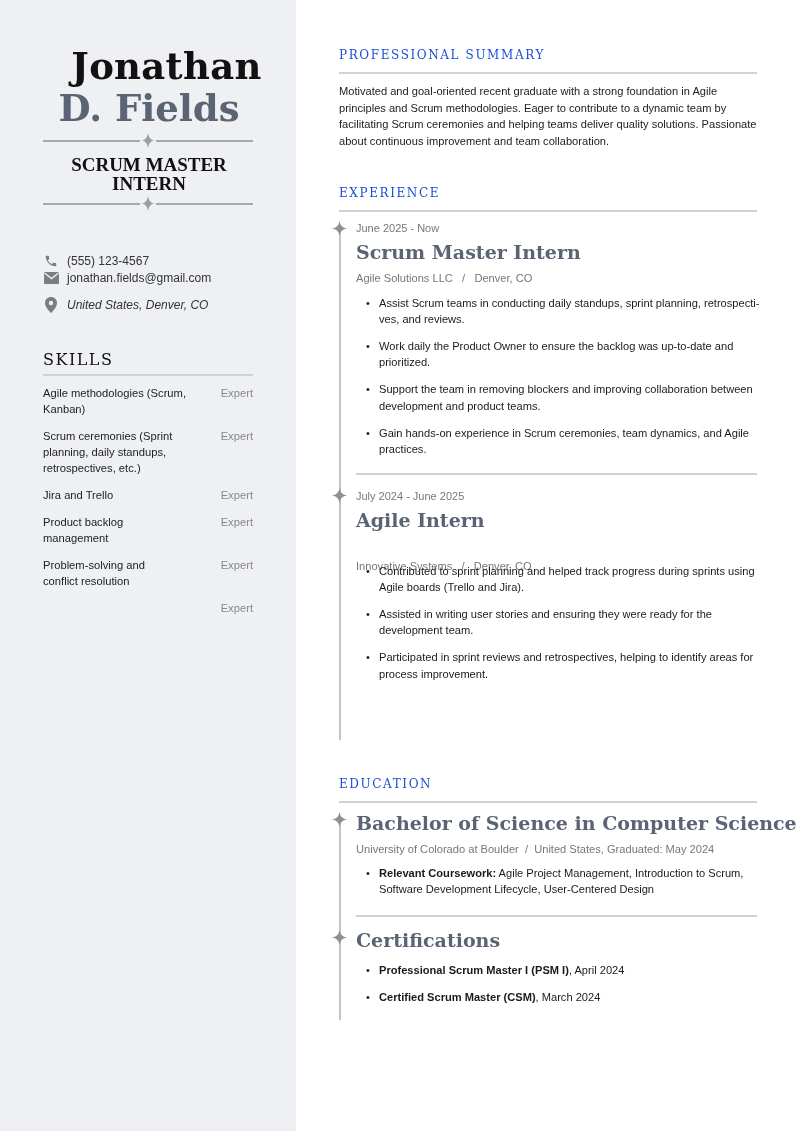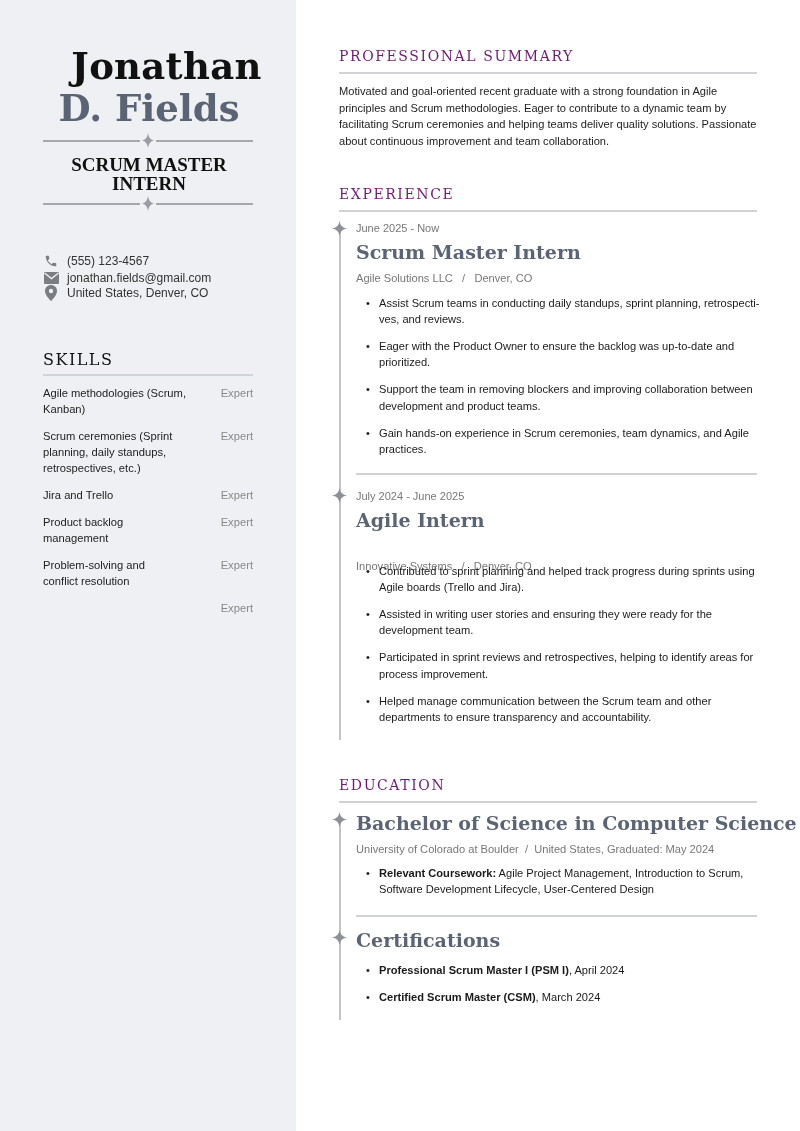--- a/index.html
+++ b/index.html
@@ -14,21 +14,21 @@
   .orn .ln.r { right: 0; width: 97px; }
   .orn .star { position: absolute; left: 99px; top: -2px; width: 12px; height: 15px; }
   .title { position: absolute; left: 0; width: 298px; top: 155px; text-align: center; font-family: "Liberation Serif", serif; font-weight: bold; font-size: 19px; line-height: 19px; color: #111; }
   .contact { position: absolute; left: 43px; font-size: 12px; color: #333; display: flex; align-items: center; height: 16px; }
   .contact .ic { width: 16px; height: 16px; margin-right: 8px; display: inline-flex; align-items: center; justify-content: center; }
   .side-head { position: absolute; left: 43px; top: 350px; font-family: "DejaVu Serif", serif; font-size: 16px; letter-spacing: 1.5px; color: #111; }
   .side-rule { position: absolute; left: 43px; top: 374px; width: 210px; height: 1.5px; background: #cfd2d6; }
   .skill { position: absolute; left: 43px; width: 210px; font-size: 11.2px; line-height: 16px; color: #222; }
   .skill .nm { display: block; width: 150px; }
   .skill .lv { position: absolute; right: 0; top: 0; color: #888; }
-  .main-head { position: absolute; left: 339px; font-family: "DejaVu Serif", serif; font-size: 14px; letter-spacing: 1.6px; color: #701a75; }
+  .main-head { position: absolute; left: 339px; font-family: "DejaVu Serif", serif; font-size: 12px; letter-spacing: 1.6px; color: #1d4ed8; }
   .main-rule { position: absolute; left: 339px; width: 418px; height: 1.5px; background: #d0d2d5; }
   .summary { position: absolute; left: 339px; top: 83px; width: 420px; font-size: 11.1px; line-height: 16.5px; color: #222; }
   .tline { position: absolute; left: 339px; width: 1.5px; background: #c2c4c8; }
   .tstar { position: absolute; left: 332px; width: 15px; height: 15px; }
   .date { position: absolute; left: 356px; font-size: 11px; color: #777; }
   .jobt { position: absolute; left: 356px; font-family: "DejaVu Serif", serif; font-weight: bold; font-size: 19px; color: #5b6475; }
   .comp { position: absolute; left: 356px; font-size: 11.1px; color: #777; white-space: pre; }
   ul.bl { position: absolute; left: 366px; width: 405px; list-style: none; }
   ul.bl li { position: relative; padding-left: 13px; font-size: 11.1px; line-height: 16.3px; color: #1a1a1a; margin-bottom: 10.6px; }
   ul.bl li::before { content: "•"; position: absolute; left: 0; top: 0; }
@@ -72,21 +72,21 @@
 </div>
 <div class="contact" style="top:270px;">
   <span class="ic">
     <svg width="15" height="12" viewBox="0 0 15 12">
         <rect x="0" y="0" width="15" height="12" rx="1" fill="#7a7d82"></rect>
         <path d="M0.5 1 L7.5 6.5 L14.5 1" stroke="#eef0f3" stroke-width="1.4" fill="none"></path>
       </svg>
   </span>
   <span>jonathan.fields@gmail.com</span>
 </div>
-<div class="contact" style="top:285px;">
+<div class="contact" style="top:297px;font-style:italic;">
   <span class="ic">
     <svg width="12" height="16" viewBox="0 0 12 16">
         <path d="M6 0C2.7 0 0 2.6 0 5.9 0 10.3 6 16 6 16s6-5.7 6-10.1C12 2.6 9.3 0 6 0z" fill="#7a7d82"></path>
         <circle cx="6" cy="6" r="2.2" fill="#eef0f3"></circle>
       </svg>
   </span>
   <span>United States, Denver, CO</span>
 </div>
 
 <div class="side-head">SKILLS</div>
@@ -125,37 +125,36 @@
 
 <div class="tline" style="top:228px; height:512px;"></div>
 <svg class="tstar" style="top:221px;" viewBox="0 0 15 15">
     <path d="M7.5 0 Q8.3 6.7 15 7.5 Q8.3 8.3 7.5 15 Q6.7 8.3 0 7.5 Q6.7 6.7 7.5 0Z" fill="#8d9096"></path>
   </svg>
 <div class="date" style="top:222px;">June 2025 - Now</div>
 <div class="jobt" style="top:241px;">Scrum Master Intern</div>
 <div class="comp" style="top:272px;">Agile Solutions LLC   /   Denver, CO</div>
 <ul class="bl" style="top:295px;">
   <li>Assist Scrum teams in conducting daily standups, sprint planning, retrospecti-ves, and reviews.</li>
-  <li>Eager with the Product Owner to ensure the backlog was up-to-date and prioritized.</li>
+  <li>Work daily the Product Owner to ensure the backlog was up-to-date and prioritized.</li>
   <li>Support the team in removing blockers and improving collaboration between development and product teams.</li>
   <li>Gain hands-on experience in Scrum ceremonies, team dynamics, and Agile practices.</li>
 </ul>
 <div class="sub-rule" style="top:473px;"></div>
 
 <svg class="tstar" style="top:488px;" viewBox="0 0 15 15">
     <path d="M7.5 0 Q8.3 6.7 15 7.5 Q8.3 8.3 7.5 15 Q6.7 8.3 0 7.5 Q6.7 6.7 7.5 0Z" fill="#8d9096"></path>
   </svg>
 <div class="date" style="top:490px;">July 2024 - June 2025</div>
 <div class="jobt" style="top:509px;">Agile Intern</div>
 <div class="comp" style="top:540px;margin-top:20px;">Innovative Systems   /   Denver, CO</div>
 <ul class="bl" style="top:563px;">
   <li>Contributed to sprint planning and helped track progress during sprints using Agile boards (Trello and Jira).</li>
   <li>Assisted in writing user stories and ensuring they were ready for the development team.</li>
   <li>Participated in sprint reviews and retrospectives, helping to identify areas for process improvement.</li>
-  <li>Helped manage communication between the Scrum team and other departments to ensure transparency and accountability.</li>
 </ul>
 
 <div class="main-head" style="top:777px;">EDUCATION</div>
 <div class="main-rule" style="top:801px;"></div>
 
 <div class="tline" style="top:822px; height:198px;"></div>
 <svg class="tstar" style="top:812px;" viewBox="0 0 15 15">
     <path d="M7.5 0 Q8.3 6.7 15 7.5 Q8.3 8.3 7.5 15 Q6.7 8.3 0 7.5 Q6.7 6.7 7.5 0Z" fill="#8d9096"></path>
   </svg>
 <div class="jobt" style="top:812px;">Bachelor of Science in Computer Science</div>

